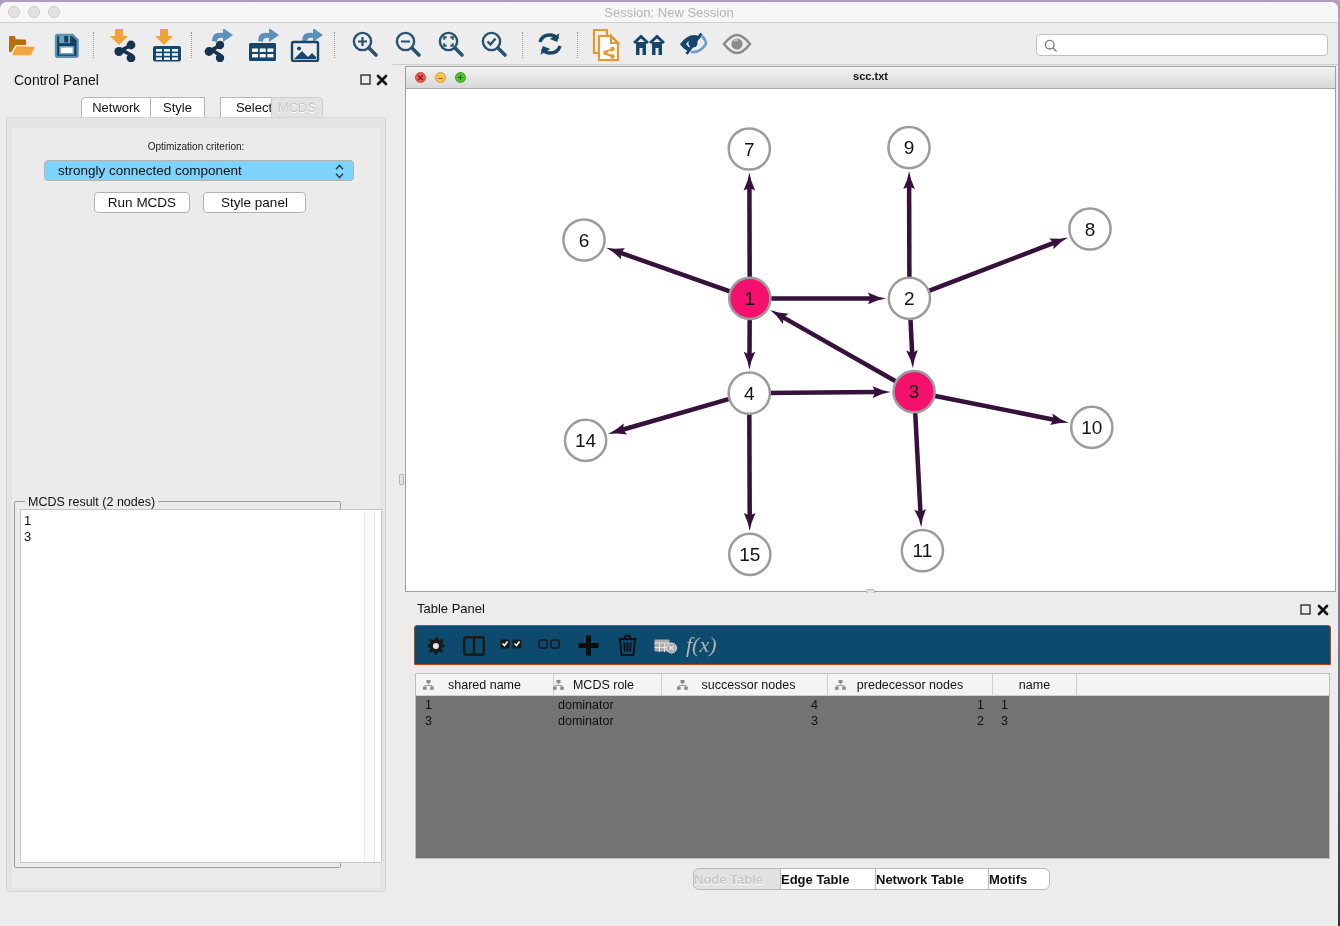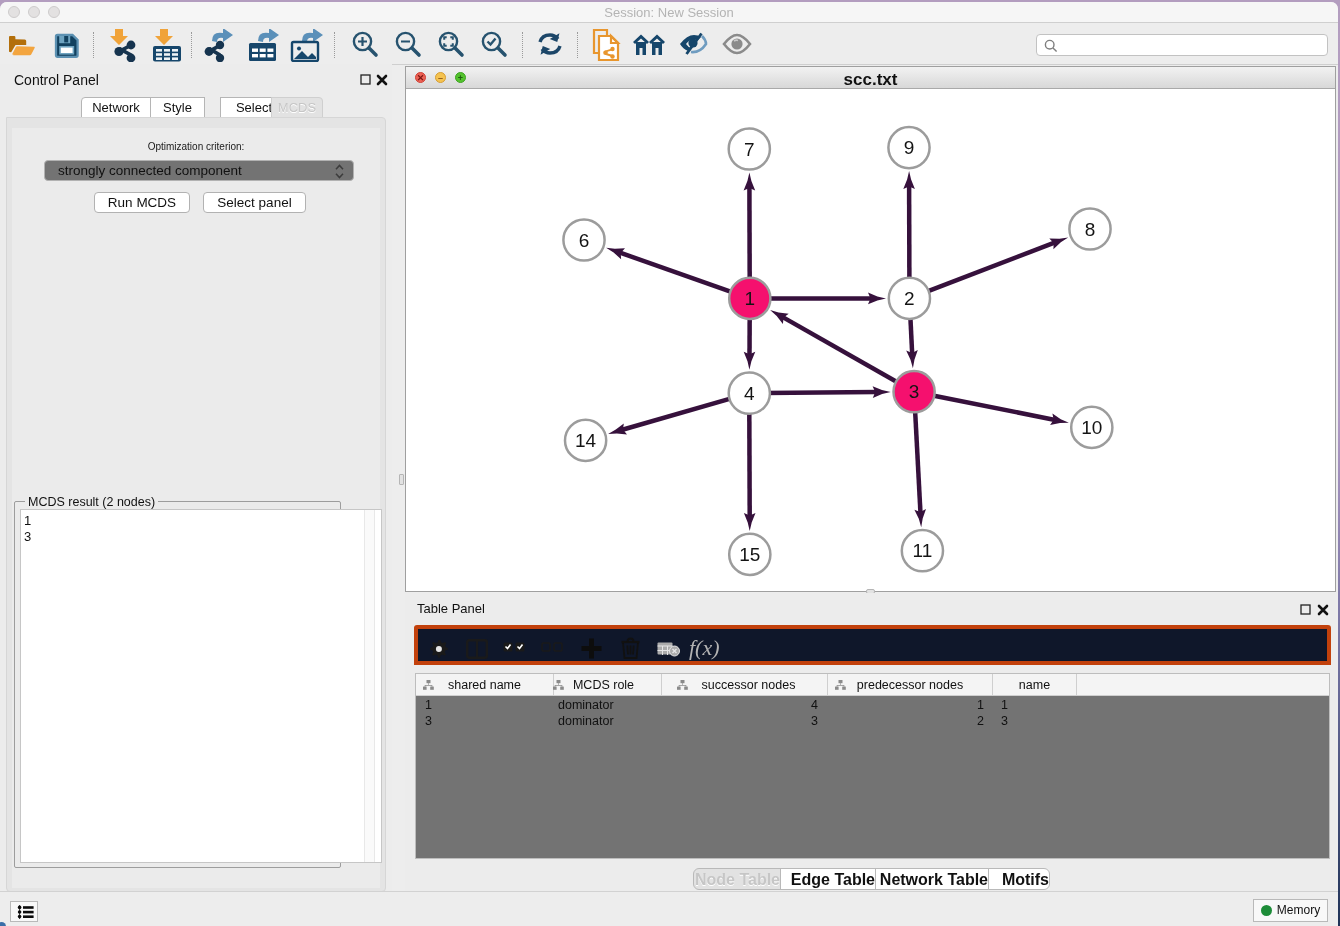--- a/index.html
+++ b/index.html
@@ -11,43 +11,43 @@
 .sep{position:absolute;top:8px;height:26px;width:0;border-left:1px dotted #9a9a9a}
 .ticon{position:absolute;top:7px}
 #search{position:absolute;left:1036px;top:10px;width:292px;height:22px;background:#fff;border:1px solid #c2c2c2;border-radius:4px}
 
 #cpanel{position:absolute;left:0;top:62px;width:392px;height:828px;background:#ececec}
 #cp-title{position:absolute;left:14px;top:8px;font-size:14px;color:#111}
 .tab{position:absolute;top:33px;height:21px;background:#fff;border:1px solid #b5b5b5;font-size:13px;color:#111;text-align:center;line-height:20px}
 #cp-content{position:absolute;left:6px;top:53px;width:380px;height:775px;background:#e4e4e4;border:1px solid #d6d6d6;border-radius:0 4px 4px 4px}
 #mcds-inner{position:absolute;left:5px;top:10px;width:368px;height:760px;background:#ebebeb}
 #opt-label{position:absolute;left:0;top:66px;width:100%;text-align:center;font-size:10px;color:#1a1a1a}
-#combo{position:absolute;left:38px;top:86px;width:310px;height:21px;background:#737373;border:1px solid #b2b2b2;border-radius:4px;font-size:13.5px;color:#111;line-height:19px;padding-left:13px}
+#combo{position:absolute;left:38px;top:86px;width:310px;height:21px;background:#7dd3fc;border:1px solid #b2b2b2;border-radius:4px;font-size:13.5px;color:#111;line-height:19px;padding-left:13px}
 .btn{position:absolute;top:120px;height:21px;background:#fff;border:1px solid #b2b2b2;border-radius:4px;font-size:13.5px;color:#111;text-align:center;line-height:19px}
 #mcds-box{position:absolute;left:14px;top:437px;width:327px;height:367px;border:1px solid #9d9d9d;border-radius:2px}
 #mcds-legend{position:absolute;left:10px;top:-7px;background:#ebebeb;font-size:12.5px;color:#111;padding:0 3px}
 #mcds-white{position:absolute;left:5px;top:7px;width:362px;height:354px;background:#fff;border:1px solid #c6c6c6}
 #mcds-text{position:absolute;left:3px;top:3px;font-size:13px;color:#111;line-height:16px}
 #mcds-sb{position:absolute;left:343px;top:0px;width:11px;height:100%;background:#fafafa;border-left:1px solid #e8e8e8;border-right:1px solid #e8e8e8}
 
 #netframe{position:absolute;left:405px;top:64px;width:931px;height:526px;border:1px solid #9f9f9f;background:#fff}
 #net-tbar{position:absolute;left:0;top:0;width:100%;height:22px;background:linear-gradient(#f2f2f2,#d8d8d8);border-bottom:1px solid #a9a9a9}
 .nl{position:absolute;top:5px;width:11px;height:11px;border-radius:50%;font-size:9px;font-weight:700;text-align:center;line-height:11px}
-#net-title{position:absolute;top:3px;left:0;width:100%;text-align:center;font-size:17px;font-weight:600;color:#111}
+#net-title{position:absolute;top:3px;left:0;width:100%;text-align:center;font-size:11px;font-weight:600;color:#111}
 
 #tpanel{position:absolute;left:405px;top:591px;width:931px;height:299px;background:#ececec}
 #tp-title{position:absolute;left:12px;top:8px;font-size:13px;color:#111}
-#tp-toolbar{position:absolute;left:9px;top:32px;width:917px;height:40px;background:#0f172a;border:4px solid #c2410c;border-radius:3px 3px 0 0}
+#tp-toolbar{position:absolute;left:9px;top:32px;width:917px;height:40px;background:#0c4a6e;border:1px solid #c2410c;border-radius:3px 3px 0 0}
 #ttable{position:absolute;left:10px;top:80px;width:915px;height:186px;background:#737373;border:1px solid #bdbdbd}
 #thead{position:absolute;left:0;top:0;width:100%;height:22px;background:#f4f4f4;border-bottom:1px solid #cfcfcf}
 .th{position:absolute;top:0;height:22px;border-right:1px solid #cfcfcf;font-size:12.5px;color:#111;text-align:center;line-height:22px}
 .cicon{position:absolute;left:7px;top:6px}
 .row{position:absolute;left:0;width:100%;height:16px;font-size:12.5px;color:#111;line-height:16px}
 .cell{position:absolute;top:0;height:16px}
-.tabb{position:absolute;top:275px;height:22px;background:#fff;border:1px solid #b9b9b9;font-size:16px;font-weight:600;color:#111;text-align:right;line-height:21px}
+.tabb{position:absolute;top:275px;height:22px;background:#fff;border:1px solid #b9b9b9;font-size:13px;font-weight:600;color:#111;text-align:left;line-height:21px}
 #statusbar{position:absolute;left:0;top:889px;width:100%;height:35px;background:#ededed;border-top:1px solid #d2d2d2}
 #listbtn{position:absolute;left:10px;top:9px;width:28px;height:21px;background:#f8f8f8;border:1px solid #b9b9b9}
 #membtn{position:absolute;right:10px;top:7px;width:75px;height:23px;background:#f8f8f8;border:1px solid #b9b9b9;font-size:12px;color:#111;text-align:center;line-height:21px}
 </style></head>
 <body>
 <div id="win">
 <div id="titlebar">
  <div class="tl" style="left:8px"></div>
       <div class="tl" style="left:28px"></div>
       <div class="tl" style="left:48px"></div>
@@ -210,21 +210,21 @@
  <div id="cp-content">
         <div id="mcds-inner"></div>
       </div>
  <div class="abs" id="opt-label" style="top:77px">Optimization criterion:</div>
  <div class="abs" id="combo" style="left:44px;top:96px">strongly connected component
    <svg class="abs" style="right:8px;top:3px" width="11" height="15" viewBox="0 0 11 15">
           <path d="M2 5.2 L5.5 1.4 L9 5.2 M2 9.8 L5.5 13.6 L9 9.8" fill="none" stroke="#3c3c3c" stroke-width="1.5"></path>
         </svg>
  </div>
  <div class="btn" style="left:94px;top:128px;width:96px">Run MCDS</div>
- <div class="btn" style="left:203px;top:128px;width:103px">Select panel</div>
+ <div class="btn" style="left:203px;top:128px;width:103px">Style panel</div>
  <div id="mcds-box">
    <div id="mcds-legend">MCDS result (2 nodes)</div>
    <div id="mcds-white">
           <div id="mcds-text">1<br>3</div>
           <div id="mcds-sb"></div>
         </div>
  </div>
 </div>
 <div id="netframe">
  <div id="net-tbar">
@@ -404,30 +404,13 @@
     <div class="cell" style="left:254px;width:148px;text-align:right">3</div>
     <div class="cell" style="left:412px;width:156px;text-align:right">2</div>
     <div class="cell" style="left:585px">3</div>
   </div>
  </div>
  <div class="tabb" style="left:288px;width:88px;background:#e2e2e2;color:#c6c6c6;text-shadow:0 1px 0 #fff;border-radius:6px 0 0 6px">Node Table</div>
  <div class="tabb" style="left:375px;width:96px">Edge Table</div>
  <div class="tabb" style="left:470px;width:114px">Network Table</div>
  <div class="tabb" style="left:583px;width:62px;border-radius:0 6px 6px 0">Motifs</div>
 </div>
-<div id="statusbar">
- <div id="listbtn">
-        <svg style="position:absolute;left:6px;top:3px" width="17" height="14" viewBox="0 0 17 14">
-          <g fill="#0b0b0b">
-            <line x1="2.6" y1="0" x2="2.6" y2="14" stroke="#0b0b0b" stroke-width="0.8"></line>
-            <circle cx="2.6" cy="2.4" r="1.8"></circle>
-            <circle cx="2.6" cy="7" r="1.8"></circle>
-            <circle cx="2.6" cy="11.6" r="1.8"></circle>
-            <rect x="6" y="1.2" width="10.6" height="2.6"></rect>
-            <rect x="6" y="5.8" width="10.6" height="2.6"></rect>
-            <rect x="6" y="10.4" width="10.6" height="2.6"></rect>
-          </g>
-        </svg>
-      </div>
-<div class="abs" style="left:-3px;top:30px;width:9px;height:9px;border-radius:50%;background:#3a6ea8"></div>
- <div id="membtn"><span style="display:inline-block;width:11px;height:11px;border-radius:50%;background:#1d8c38;vertical-align:-1.5px;margin-right:5px"></span>Memory</div>
-</div>
 </div>
 
 </body></html>

